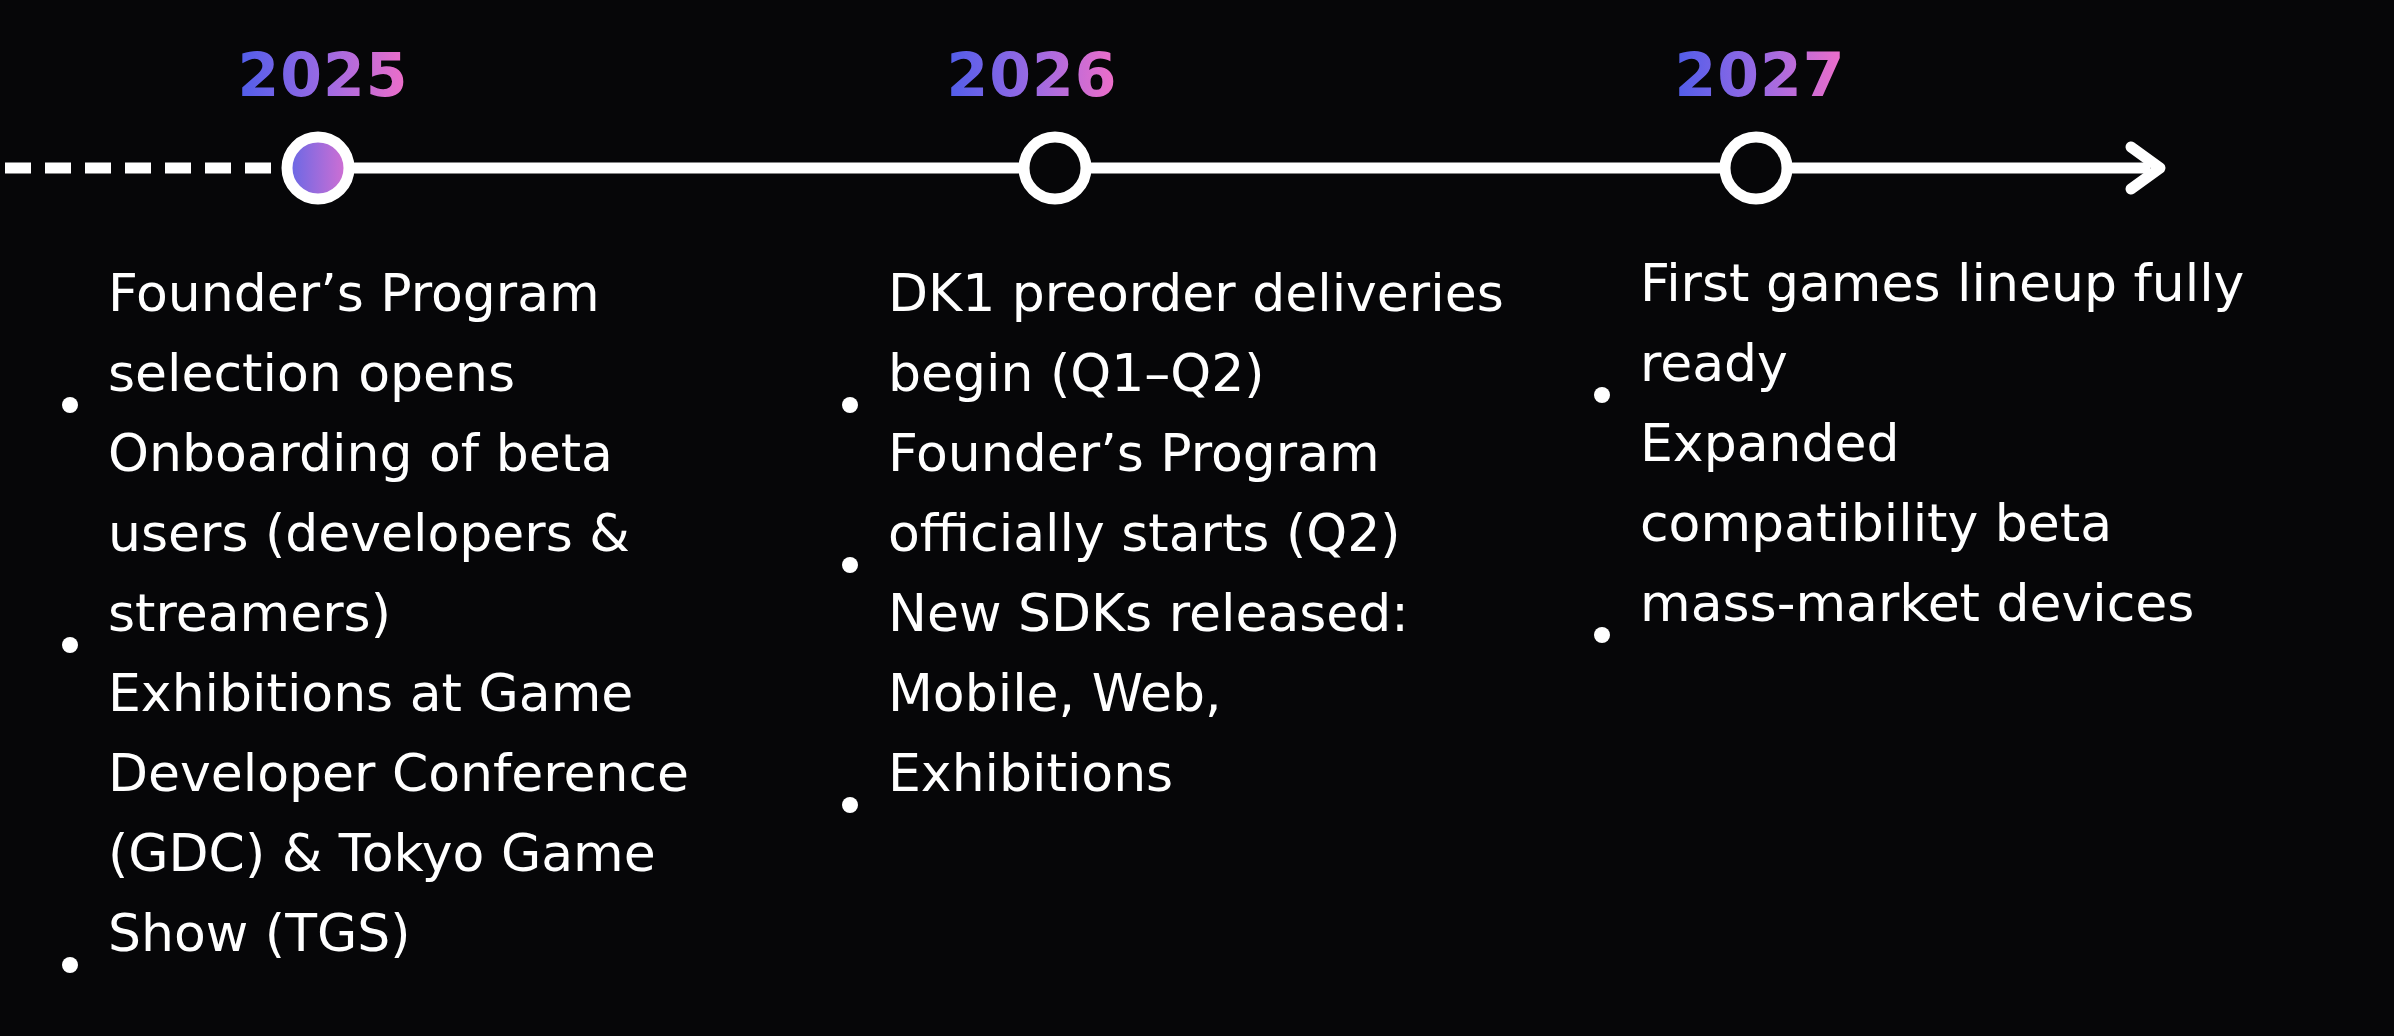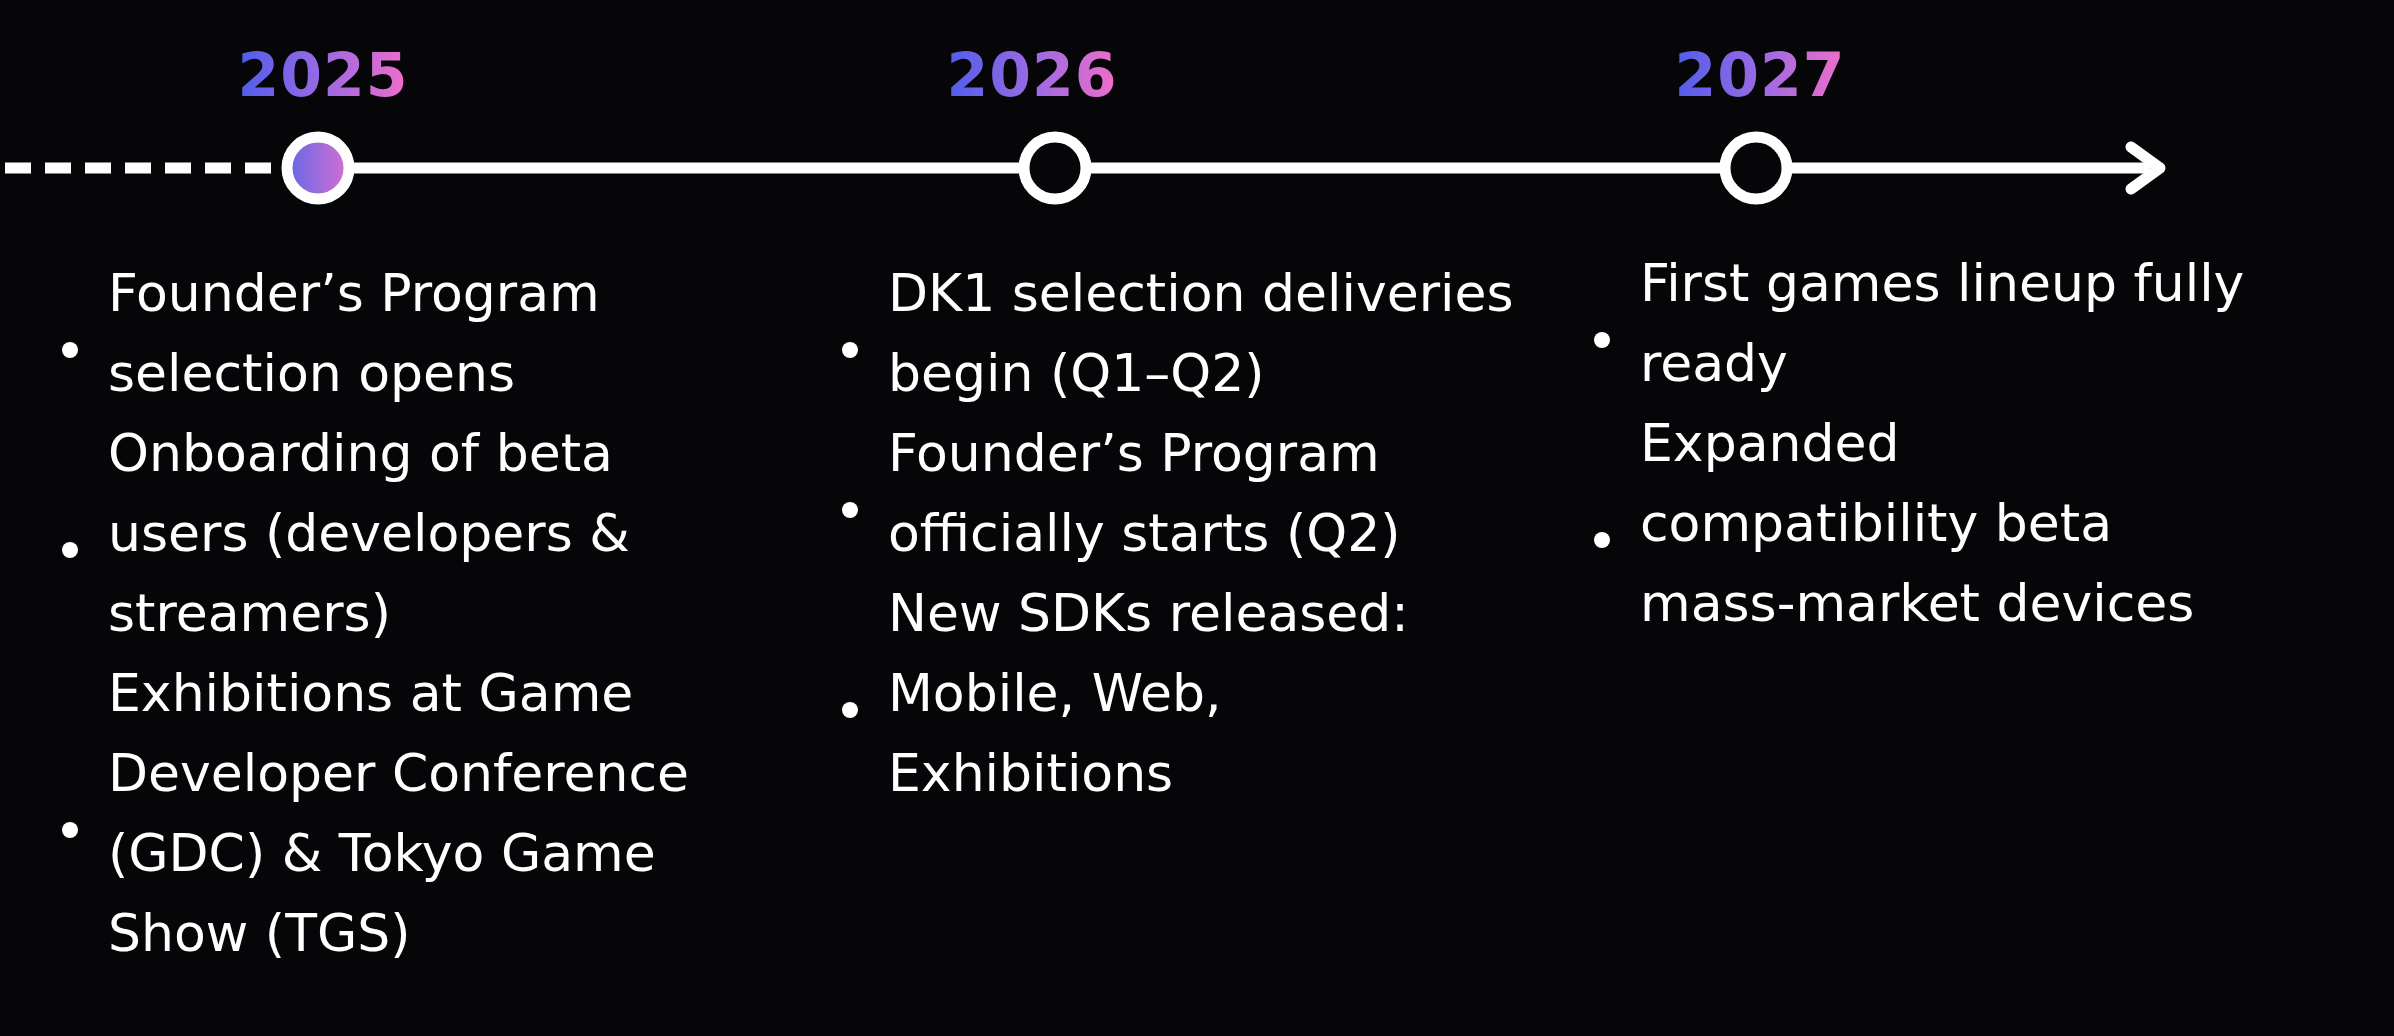--- a/index.html
+++ b/index.html
@@ -25,21 +25,21 @@
     letter-spacing:1px;
   }
   .columns{position:absolute;left:0;top:0;width:2394px;height:1036px;}
   .col{position:absolute;}
   .col-1{left:62px;top:253px;width:720px;}
   .col-2{left:842px;top:253px;width:730px;}
   .col-3{left:1594px;top:243px;width:780px;}
   ul.bullets{list-style:none;margin:0;padding:0;}
   ul.bullets li{
     display:flex;
-    align-items:center;
+    align-items:flex-end;
   }
   .dot{
     flex:0 0 auto;
     width:16px;height:16px;
     margin-top:33px;
     margin-right:30px;
     border-radius:50%;
     background:#ffffff;
   }
   .bullet-text{
@@ -102,21 +102,21 @@
 (GDC) &amp; Tokyo Game
 Show (TGS)</span>
         </li>
       </ul>
     </div>
 
     <div class="col col-2">
       <ul class="bullets">
         <li>
           <span class="dot"></span>
-          <span class="bullet-text">DK1 selection deliveries
+          <span class="bullet-text">DK1 preorder deliveries
 begin (Q1–Q2)</span>
         </li>
         <li>
           <span class="dot"></span>
           <span class="bullet-text">Founder’s Program
 officially starts (Q2)</span>
         </li>
         <li>
           <span class="dot"></span>
           <span class="bullet-text">New SDKs released:

